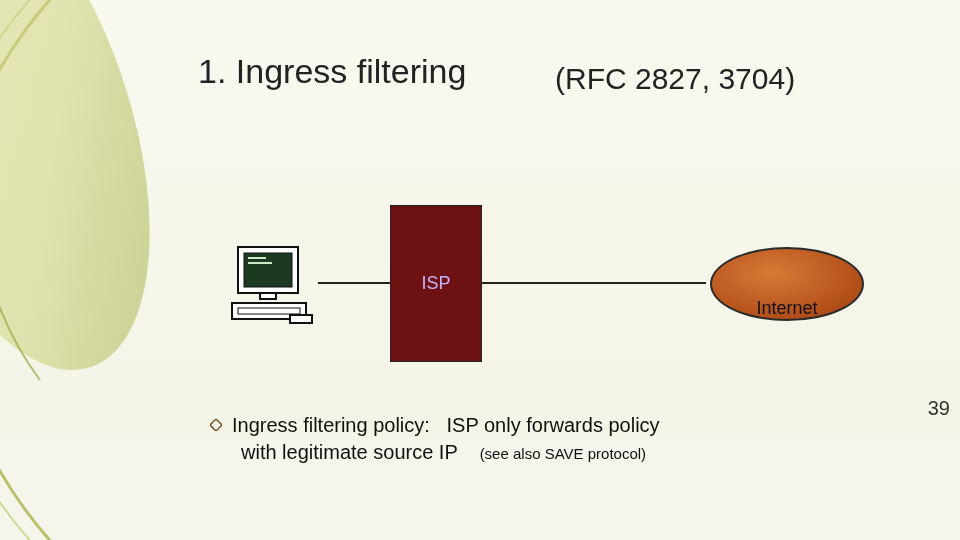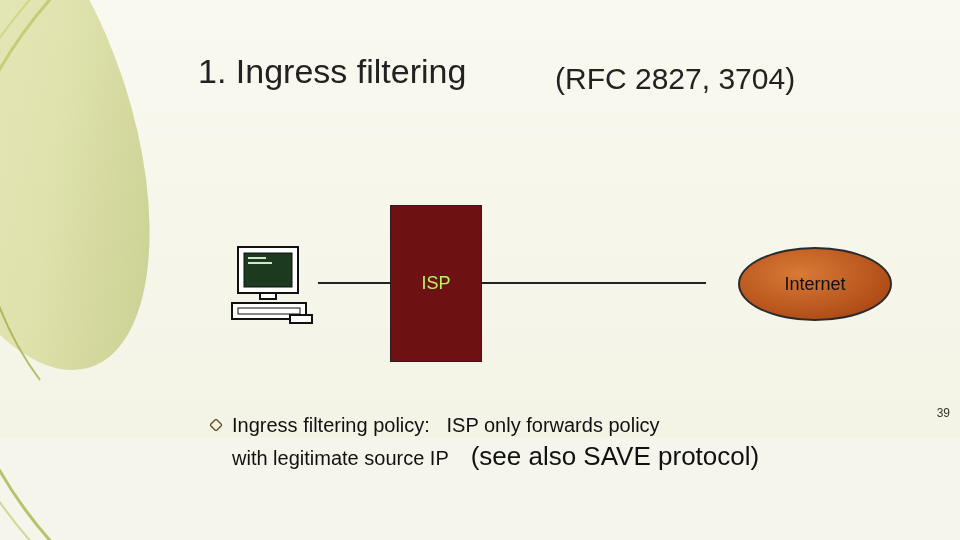--- a/index.html
+++ b/index.html
@@ -19,33 +19,33 @@
   .bul1{position:absolute;left:210px;top:124px;font-size:20px;color:#111;}
   .bul2{position:absolute;left:210px;top:412px;font-size:20px;color:#111;
     line-height:1.35;width:640px;}
   .diamond{display:inline-block;width:12px;height:12px;margin-right:10px;
     vertical-align:1px;}
   .diamond svg{display:block;}
   
   .diagram{position:absolute;left:190px;top:175px;width:680px;height:210px;}
   .computer{position:absolute;left:40px;top:70px;}
   .isp-box{position:absolute;left:200px;top:30px;width:90px;height:155px;
-    background:#6e1113;border:1px solid #222;color:#bef264;text-align:center;
+    background:#6e1113;border:1px solid #222;color:#c4b5fd;text-align:center;
     font-size:18px;display:flex;align-items:center;justify-content:center;}
   .conn1{position:absolute;left:128px;top:107px;width:72px;height:2px;
     background:#222;}
   .conn2{position:absolute;left:291px;top:107px;width:225px;height:2px;
     background:#222;}
-  .internet{position:absolute;left:548px;top:72px;width:150px;height:70px;
+  .internet{position:absolute;left:520px;top:72px;width:150px;height:70px;
     border:2px solid #2b2b2b;border-radius:50% / 50%;
     background:radial-gradient(ellipse at 40% 35%,#d97a36 0%,#b24f19 70%,#8e3a10 100%);
-    color:#111;display:flex;align-items:center;justify-content:center;
+    color:#111;display:flex;align-items:flex-end;justify-content:center;
     font-size:18px;}
   
-  .pageno{position:absolute;right:26px;bottom:18px;font-size:12px;color:#333;}
+  .pageno{position:absolute;right:26px;bottom:18px;font-size:20px;color:#333;}
 </style>
 </head>
 <body>
 
 <div class="slide">
 
   <div class="deco">
     <svg viewBox="0 0 360 660">
       <defs>
         <linearGradient id="lg" x1="0" y1="0" x2="1" y2="1">
@@ -89,18 +89,18 @@
       <span>Internet</span>
     </div>
   </div>
 
   <div class="bul2">
     <span class="diamond">
       <svg viewBox="0 0 12 12">
           <polygon points="6,0 12,6 6,12 0,6" fill="none" stroke="#6b4a1f" stroke-width="1.4"></polygon>
         </svg>
     </span><span style="white-space:pre;margin-top:10px;">Ingress filtering policy:   </span><span>ISP only forwards policy</span><br>
-    <span style="display:inline-block;width:22px;"></span><span style="white-space:pre;">with legitimate source IP    </span><span style="font-size:26px;">(see also SAVE protocol)</span>
+    <span style="display:inline-block;width:22px;"></span><span style="white-space:pre;margin-left:9px;">with legitimate source IP    </span><span style="font-size:15px;">(see also SAVE protocol)</span>
   </div>
 
   <div class="pageno">39</div>
 
 </div>
 
 </body></html>

